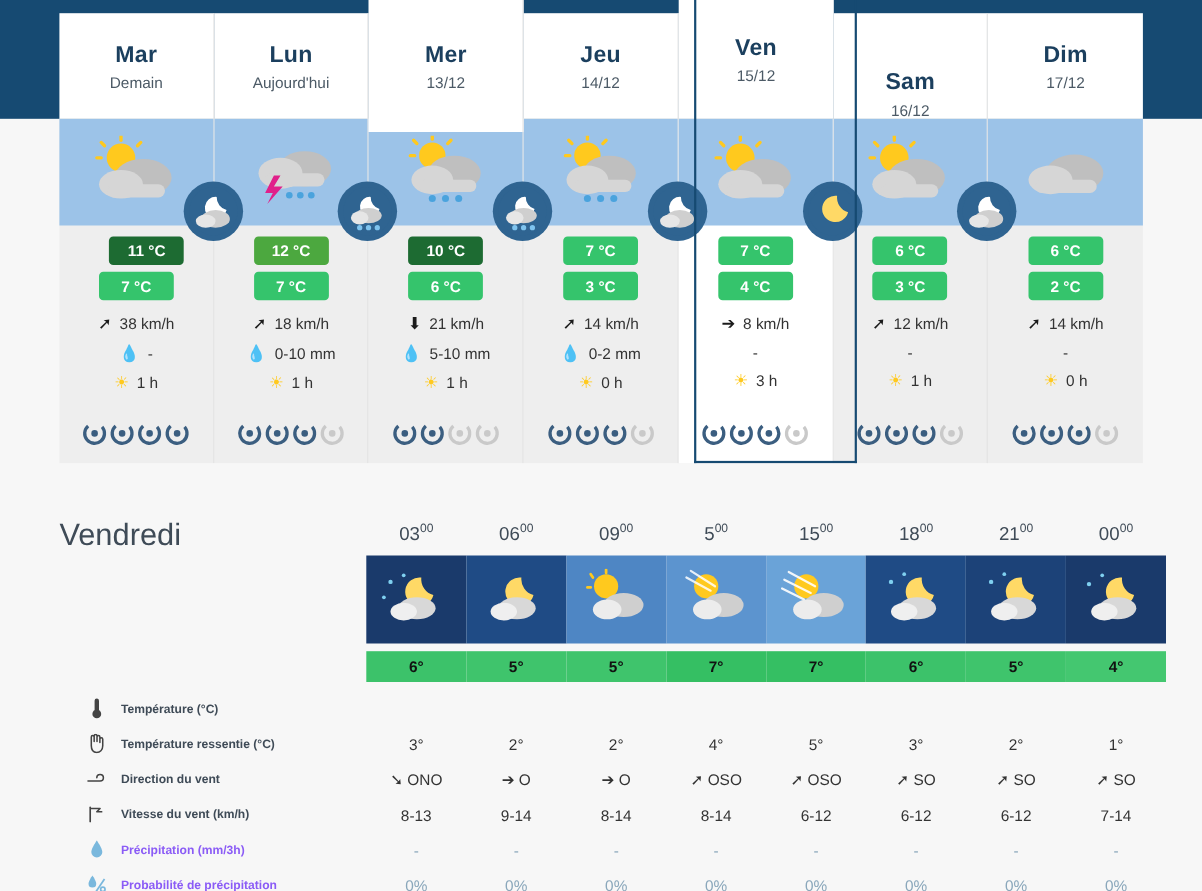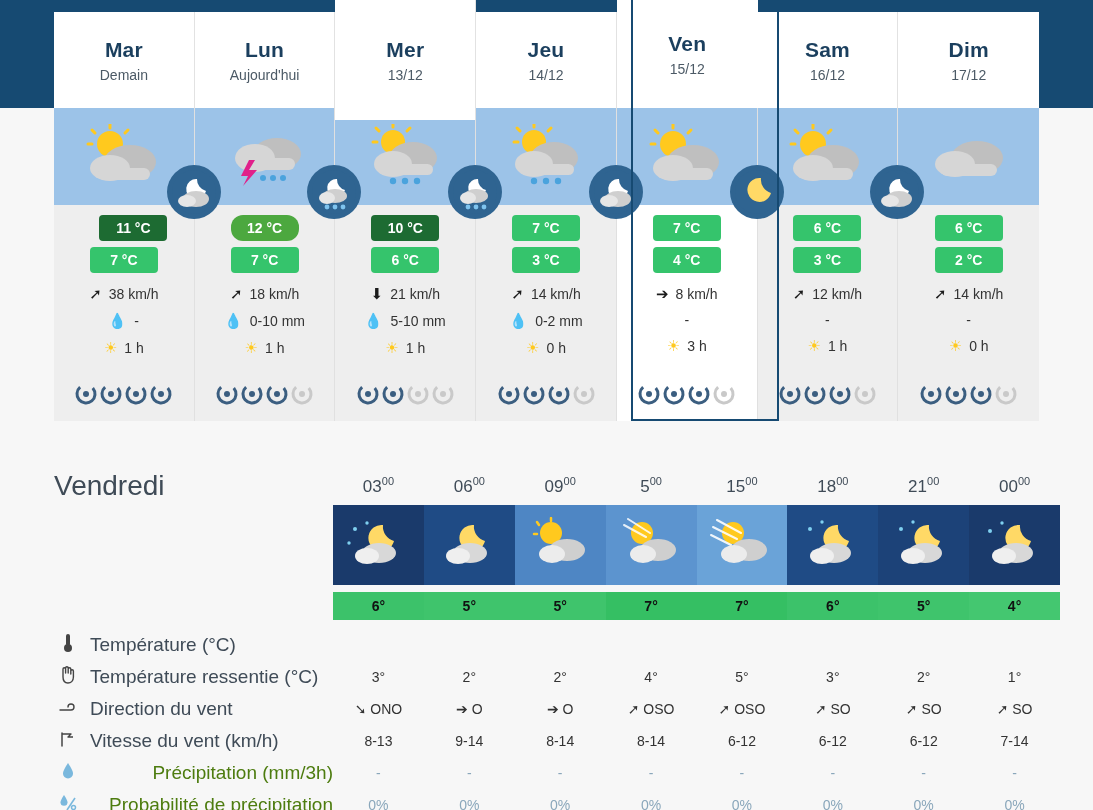--- a/index.html
+++ b/index.html
@@ -120,24 +120,24 @@
   }
   .tcell {
     width: 91px; text-align: center; font-size: 14px; font-weight: bold; color: #111;
     line-height: 28px;
   }
   .rows { position: absolute; left: 0; top: 192px; width: 1093px; }
   .row {
     display: flex; align-items: center; height: 32px;
   }
   .row-label {
-    width: 333px; padding-left: 58px; font-size: 19px; color: #3f4b57;
-    display: flex; align-items: center; gap: 12px;
-  }
-  .row-label.muted { color: #4d7c0f; justify-content: space-between; }
+    width: 333px; padding-left: 78px; font-size: 11px; color: #3f4b57;
+    display: flex; align-items: center; gap: 12px; font-weight: bold;
+  }
+  .row-label.muted { color: #8b5cf6; }
   .row-vals { width: 727px; display: flex; }
   .vcell { width: 91px; text-align: center; font-size: 14px; color: #333; }
   .vcell.muted { color: #8aa7bb; }
   .ico { width: 20px; display: inline-block; text-align: center; }
 </style>
 </head>
 <body>
 
 <div id="root">
 
@@ -157,21 +157,21 @@
       <div class="ddate">13/12</div>
     </div>
     <div class="day-head" style="margin-top:12px;height:96px;">
       <div class="dname">Jeu</div>
       <div class="ddate">14/12</div>
     </div>
     <div class="day-head sel" style="margin-top:0;height:108px;border-right:none;">
       <div class="dname">Ven</div>
       <div class="ddate">15/12</div>
     </div>
-    <div class="day-head" style="margin-top:12px;height:96px;">
+    <div class="day-head" style="margin-top:12px;height:96px;justify-content:flex-end;">
       <div class="dname">Sam</div>
       <div class="ddate">16/12</div>
     </div>
     <div class="day-head" style="margin-top:12px;height:96px;border-right:none;">
       <div class="dname">Dim</div>
       <div class="ddate">17/12</div>
     </div>
   </div>
 
   <div class="week-body">
@@ -262,21 +262,21 @@
             <ellipse cx="15" cy="28" rx="8" ry="6" fill="#e6e6e6"></ellipse>
             <g fill="#7fc4ef">
                 <circle cx="15" cy="37" r="2.4"></circle>
                 <circle cx="23" cy="37" r="2.4"></circle>
                 <circle cx="31" cy="37" r="2.4"></circle>
               </g>
           </svg>
         </span>
       </div>
       <div class="temps">
-        <div class="tchip" style="background:#4ca83f;border-radius:12px;">12 °C</div>
+        <div class="tchip" style="background:#4ca83f;">12 °C</div>
         <div class="tchip" style="background:#35c46c;">7 °C</div>
       </div>
       <div class="metrics">
         <div class="mrow">
           <span class="windarrow">➚</span>
           <span class="val">18 km/h</span>
         </div>
         <div class="mrow">
           <span class="drop">💧</span>
           <span class="val">0-10 mm</span>

